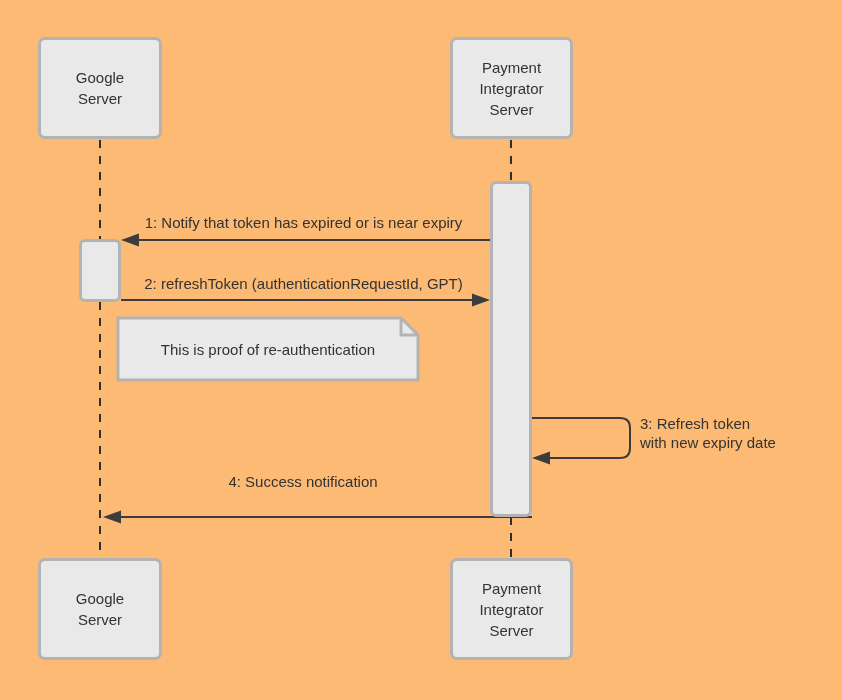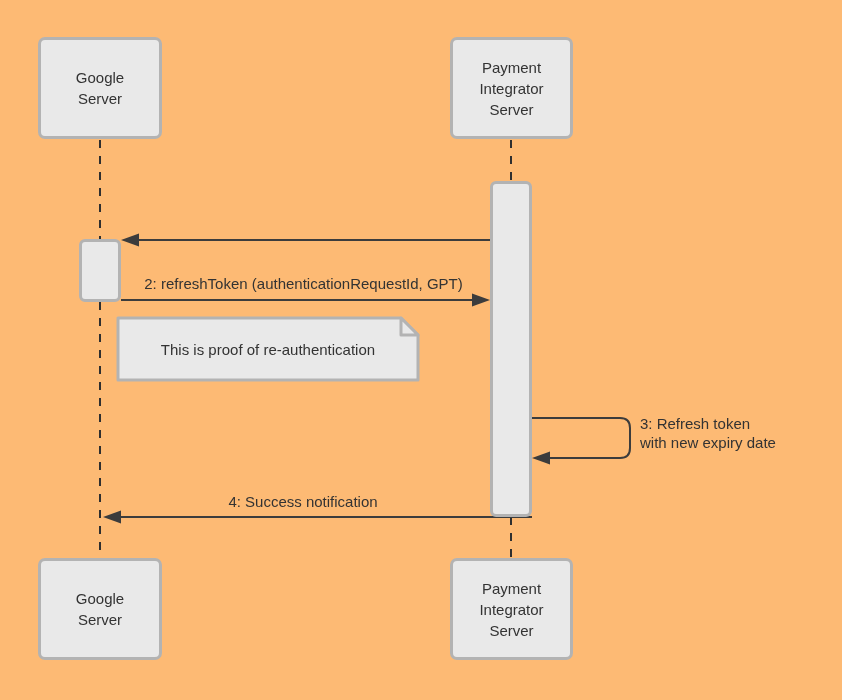--- a/index.html
+++ b/index.html
@@ -131,23 +131,24 @@
   <div class="actor-box" style="left:450px; top:37px; width:123px; height:102px;">Payment
 Integrator
 Server</div>
 
   <div class="actor-box" style="left:38px; top:558px; width:124px; height:102px;">Google
 Server</div>
   <div class="actor-box" style="left:450px; top:558px; width:123px; height:102px;">Payment
 Integrator
 Server</div>
 
+  <div class="msg-label centered" style="left:106px; top:213px; width:395px;">1: Notify that token has expired or is near expiry</div>
 
   <div class="msg-label centered" style="left:106px; top:274px; width:395px;">2: refreshToken (authenticationRequestId, GPT)</div>
 
   <div class="note-label" style="left:121px; top:321px; width:294px; height:56px;">This is proof of re-authentication</div>
 
   <div class="msg-label" style="left:640px; top:414px; width:190px; line-height:19px;">3: Refresh token
 with new expiry date</div>
 
-  <div class="msg-label centered" style="left:103px; top:492px; width:400px;">4: Success notification</div>
+  <div class="msg-label centered" style="left:103px; top:472px; width:400px;">4: Success notification</div>
 
 </div>
 
 </body></html>

